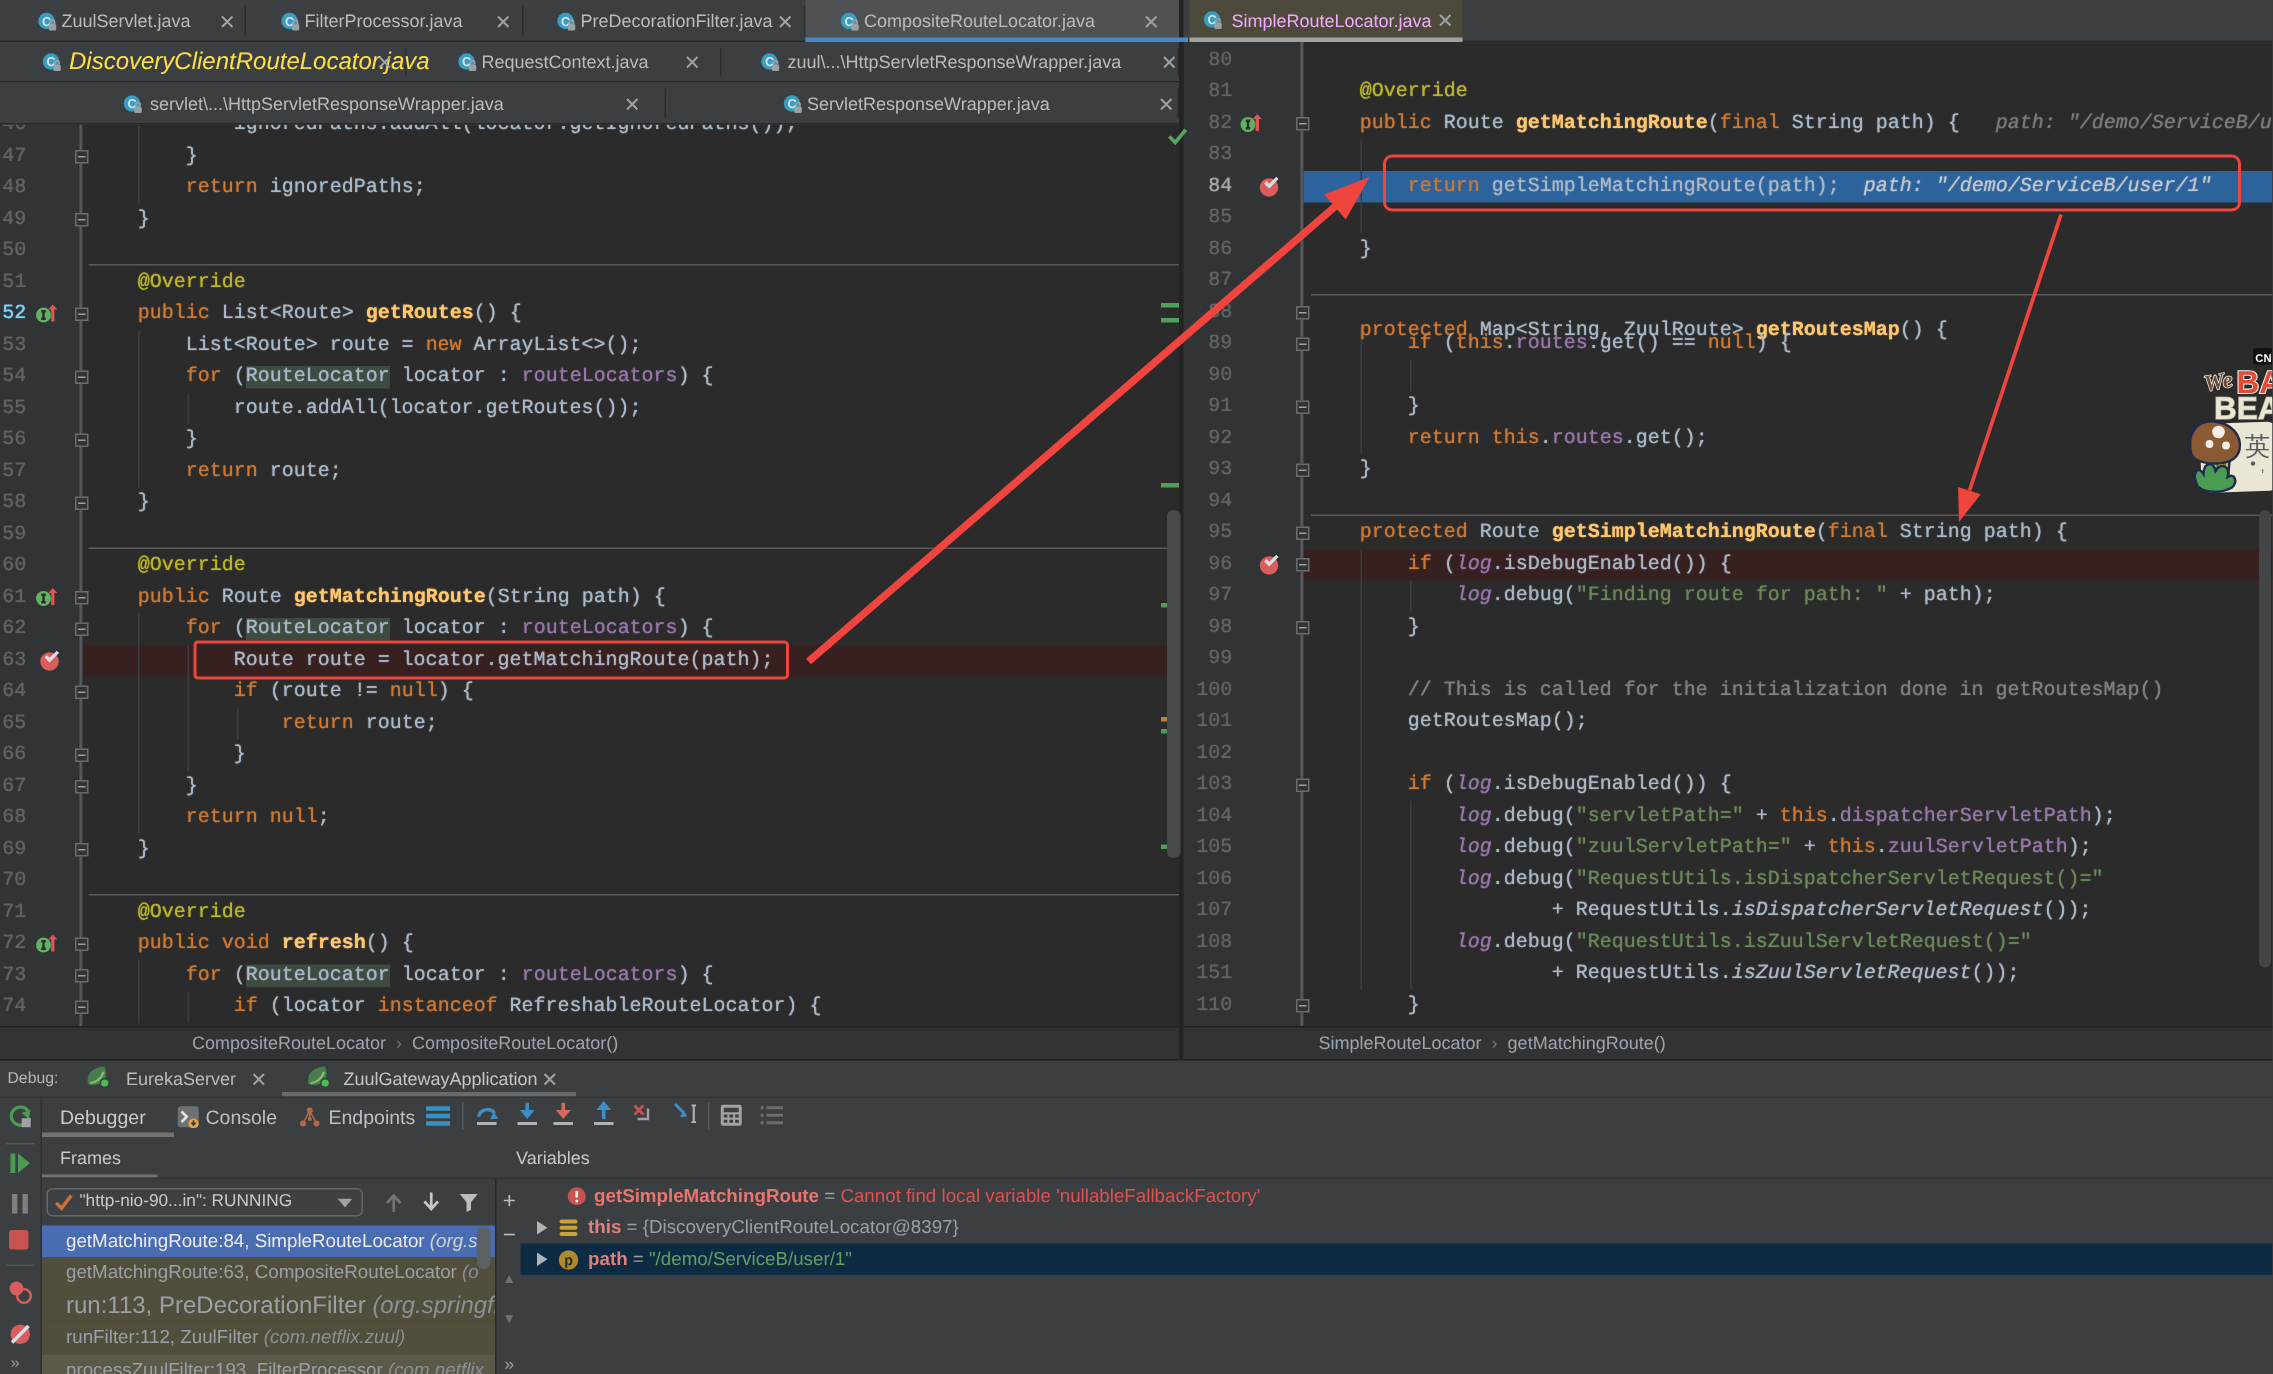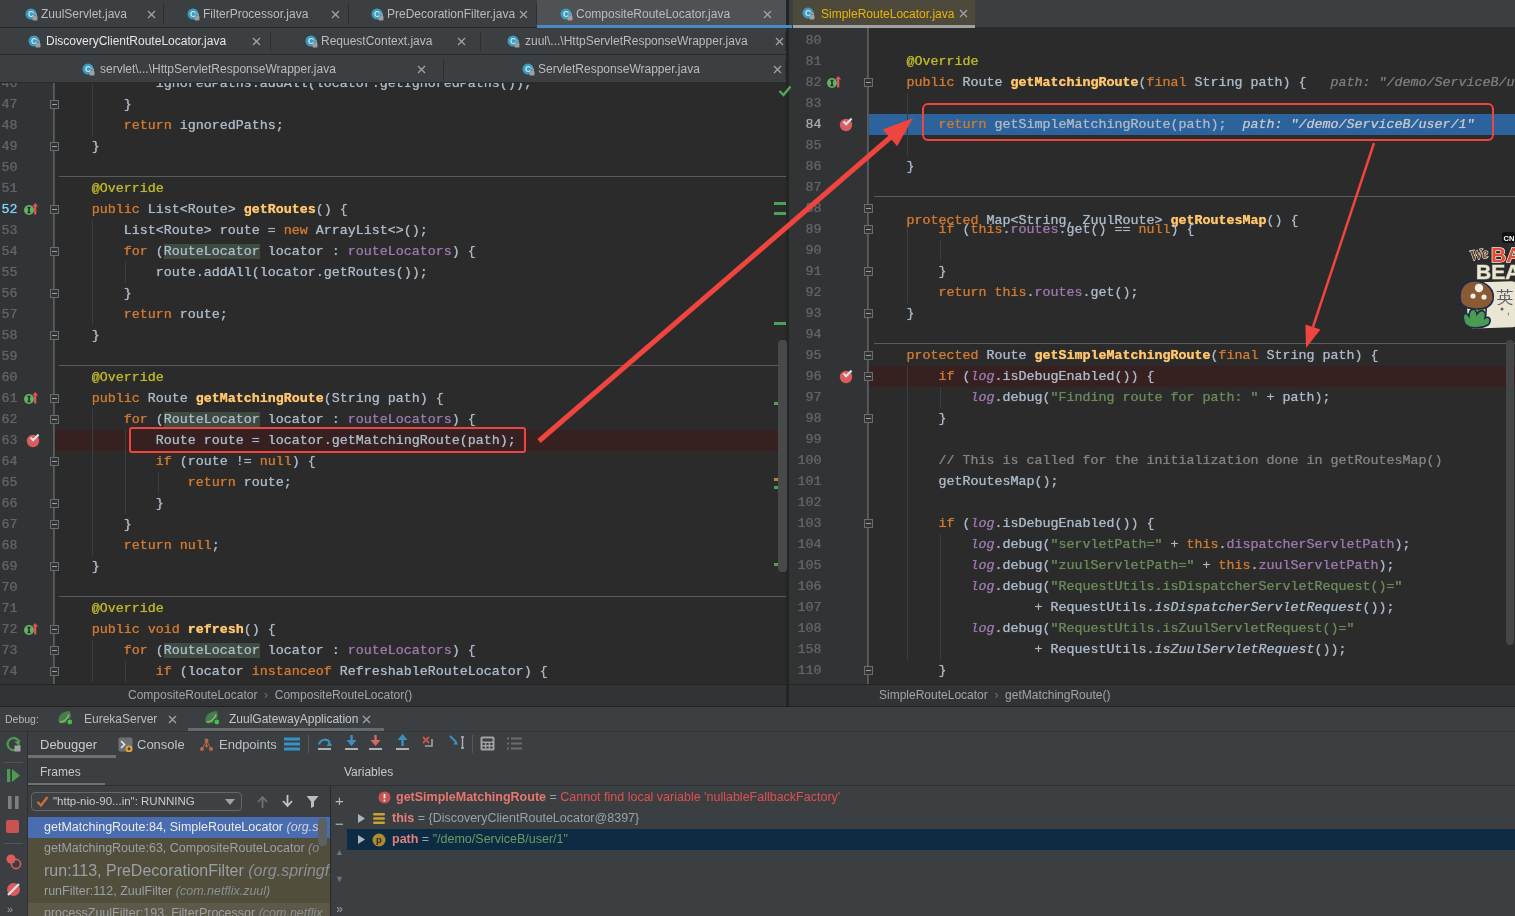--- a/index.html
+++ b/index.html
@@ -169,21 +169,21 @@
       <pre style="position:absolute;right:0;top:429px;color:#606366;">99</pre>
       <pre style="position:absolute;right:0;top:450px;color:#606366;">100</pre>
       <pre style="position:absolute;right:0;top:471px;color:#606366;">101</pre>
       <pre style="position:absolute;right:0;top:492px;color:#606366;">102</pre>
       <pre style="position:absolute;right:0;top:513px;color:#606366;">103</pre>
       <pre style="position:absolute;right:0;top:534px;color:#606366;">104</pre>
       <pre style="position:absolute;right:0;top:555px;color:#606366;">105</pre>
       <pre style="position:absolute;right:0;top:576px;color:#606366;">106</pre>
       <pre style="position:absolute;right:0;top:597px;color:#606366;">107</pre>
       <pre style="position:absolute;right:0;top:618px;color:#606366;">108</pre>
-      <pre style="position:absolute;right:0;top:639px;color:#606366;">158</pre>
+      <pre style="position:absolute;right:0;top:639px;color:#606366;">151</pre>
       <pre style="position:absolute;right:0;top:660px;color:#606366;">110</pre>
     </div>
   </div>
 <div style="position:absolute;left:54px;top:83px;width:1px;height:601px;background:#505356;"></div>
 <div style="position:absolute;left:868px;top:28px;width:1px;height:656px;background:#505356;"></div>
 <div style="position:absolute;left:50.0px;top:100.0px;width:9px;height:9px;border:1px solid #6a6d70;background:#313335;"></div>
 <div style="position:absolute;left:52.0px;top:104.0px;width:5px;height:1px;background:#9da0a3;"></div>
 <div style="position:absolute;left:50.0px;top:142.0px;width:9px;height:9px;border:1px solid #6a6d70;background:#313335;"></div>
 <div style="position:absolute;left:52.0px;top:146.0px;width:5px;height:1px;background:#9da0a3;"></div>
 <div style="position:absolute;left:50.0px;top:205.0px;width:9px;height:9px;border:1px solid #6a6d70;background:#313335;"></div>
@@ -326,33 +326,33 @@
 <path d="M1 1 L8 8 M8 1 L1 8" stroke="#9fa3a6" stroke-width="1.3"></path>
   </svg>
 <div style="position:absolute;left:793px;top:0;width:182px;height:28px;background:#4e4a3b;"></div>
 <div style="position:absolute;left:793px;top:25px;width:182px;height:3px;background:#9fa1a3;"></div>
 <svg style="position:absolute;left:802px;top:7px;" width="13" height="13" viewBox="0 0 13 13">
 <circle cx="6" cy="6" r="5.5" fill="#3a9cc1"></circle>
 <text x="6" y="9" font-size="8.5" font-family="Liberation Sans" font-weight="bold" fill="#d2e6ef" text-anchor="middle">C</text>
 <rect x="7.5" y="8" width="5" height="4.4" rx="1" fill="#9aa0a3"></rect>
 <path d="M8.6 8 v-1.2 a1.4 1.4 0 0 1 2.8 0 V8" stroke="#9aa0a3" stroke-width="1.1" fill="none"></path>
 </svg>
-<div style="position:absolute;left:821px;top:0;height:28px;line-height:28px;font-size:12px;color:#eab308;">SimpleRouteLocator.java</div>
+<div style="position:absolute;left:821px;top:0;height:28px;line-height:28px;font-size:12px;color:#f0abfc;">SimpleRouteLocator.java</div>
 <svg style="position:absolute;left:959px;top:9px;" width="9" height="9" viewBox="0 0 9 9">
 <path d="M1 1 L8 8 M8 1 L1 8" stroke="#9fa3a6" stroke-width="1.3"></path>
   </svg>
 <div style="position:absolute;left:786px;top:25px;width:6px;height:3px;background:#4a88c7;"></div>
 <div style="position:absolute;left:270px;top:32px;width:1px;height:19px;background:#2c2e30;"></div>
 <svg style="position:absolute;left:28px;top:35.0px;" width="13" height="13" viewBox="0 0 13 13">
 <circle cx="6" cy="6" r="5.5" fill="#3a9cc1"></circle>
 <text x="6" y="9" font-size="8.5" font-family="Liberation Sans" font-weight="bold" fill="#d2e6ef" text-anchor="middle">C</text>
 <rect x="7.5" y="8" width="5" height="4.4" rx="1" fill="#9aa0a3"></rect>
 <path d="M8.6 8 v-1.2 a1.4 1.4 0 0 1 2.8 0 V8" stroke="#9aa0a3" stroke-width="1.1" fill="none"></path>
 </svg>
-<div style="position:absolute;left:46px;top:28px;height:27px;line-height:27px;font-size:12px;color:#e5e5e5;">DiscoveryClientRouteLocator.java</div>
+<div style="position:absolute;left:46px;top:28px;height:27px;line-height:27px;font-size:16px;color:#fde047;font-style:italic;">DiscoveryClientRouteLocator.java</div>
 <svg style="position:absolute;left:252px;top:37.0px;" width="9" height="9" viewBox="0 0 9 9">
 <path d="M1 1 L8 8 M8 1 L1 8" stroke="#9fa3a6" stroke-width="1.3"></path>
   </svg>
 <div style="position:absolute;left:480px;top:32px;width:1px;height:19px;background:#2c2e30;"></div>
 <svg style="position:absolute;left:305px;top:35.0px;" width="13" height="13" viewBox="0 0 13 13">
 <circle cx="6" cy="6" r="5.5" fill="#3a9cc1"></circle>
 <text x="6" y="9" font-size="8.5" font-family="Liberation Sans" font-weight="bold" fill="#d2e6ef" text-anchor="middle">C</text>
 <rect x="7.5" y="8" width="5" height="4.4" rx="1" fill="#9aa0a3"></rect>
 <path d="M8.6 8 v-1.2 a1.4 1.4 0 0 1 2.8 0 V8" stroke="#9aa0a3" stroke-width="1.1" fill="none"></path>
 </svg>

